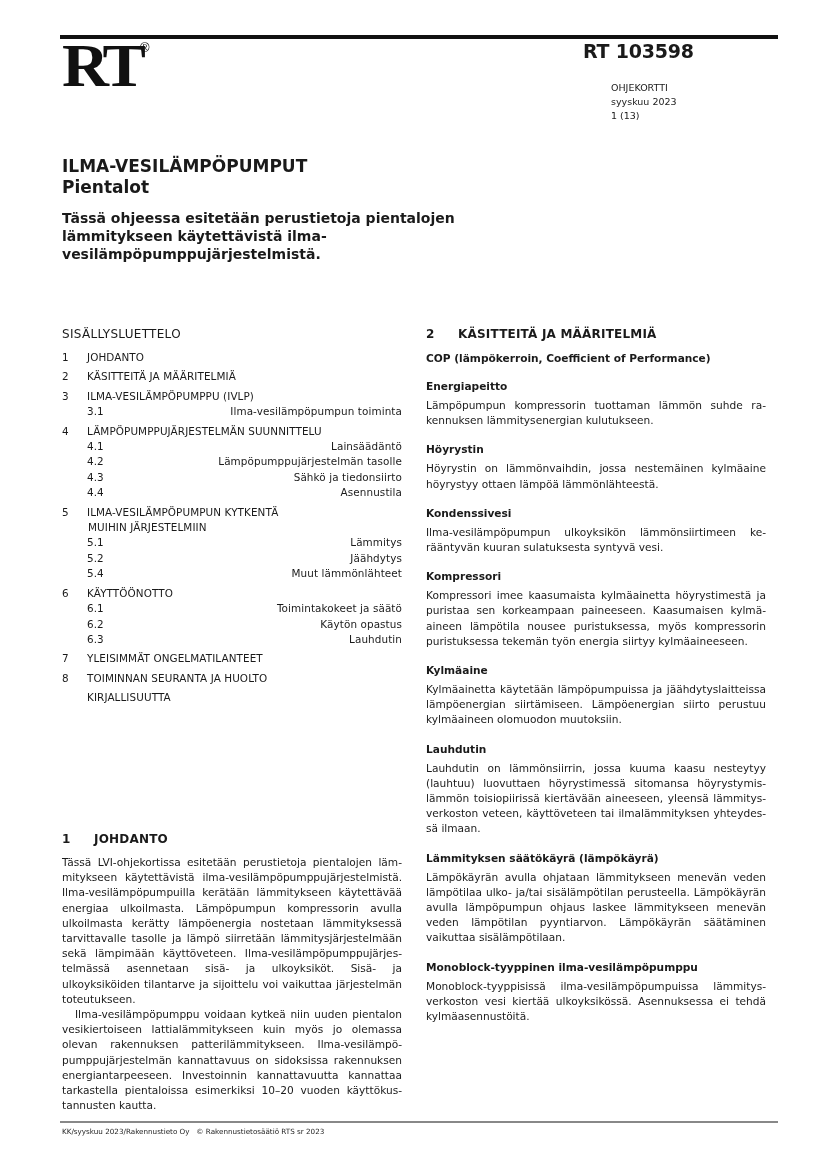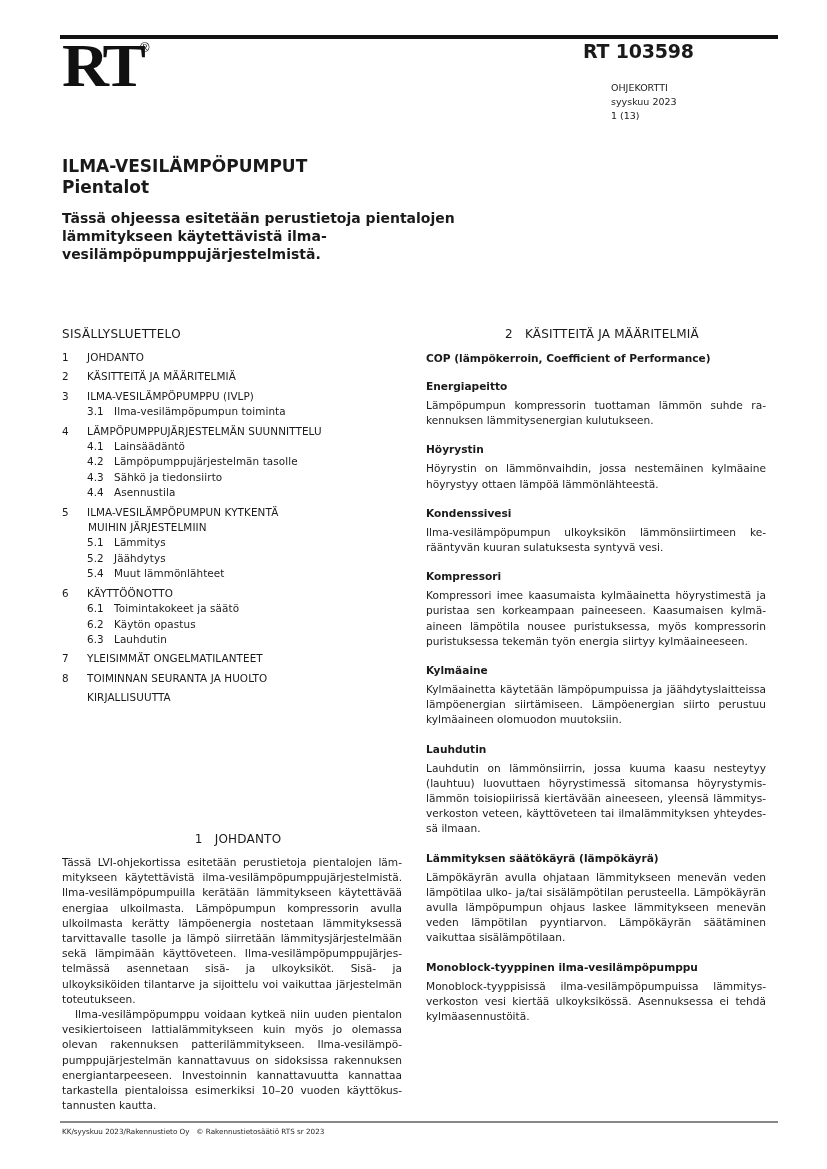--- a/index.html
+++ b/index.html
@@ -12,29 +12,29 @@
   .doc-code { position: absolute; left: 583px; top: 40px; font-size: 19px; font-weight: bold; letter-spacing: -0.2px; }
   .doc-meta { position: absolute; left: 611px; top: 81px; font-size: 9.5px; line-height: 14px; }
   .doc-meta div { white-space: nowrap; }
 
   .title { position: absolute; left: 62px; top: 156px; font-size: 17px; font-weight: bold; line-height: 21px; }
   .lead { position: absolute; left: 62px; top: 209px; width: 420px; font-size: 14px; font-weight: bold; line-height: 18px; }
 
   .col-left { position: absolute; left: 62px; width: 340px; }
   .col-right { position: absolute; left: 426px; width: 340px; }
 
-  .h2 { font-size: 12px; font-weight: normal; letter-spacing: 0.2px; text-align: center; }
+  .h2 { font-size: 12px; font-weight: bold; letter-spacing: 0.2px; }
   .h2 .num { display: inline-block; width: 32px; }
   .toc-title { font-size: 12px; font-weight: normal; letter-spacing: 0.3px; }
 
   .toc { font-size: 10.4px; line-height: 15.4px; letter-spacing: 0.1px; }
   .toc .row { display: flex; white-space: nowrap; }
   .toc .row .n { width: 25px; flex: none; }
   .toc .row.main { margin-top: 4px; }
-  .toc .row.sub { padding-left: 25px; }
+  .toc .row.sub { padding-left: 25px; justify-content: space-between; }
   .toc .row.sub .n { width: 27px; }
   .toc .row.cont { padding-left: 26px; }
 
   .body-text { font-size: 10.6px; line-height: 15.2px; text-align: justify; hyphens: manual; }
   .body-text p { margin: 0; }
   .body-text p.indent { text-indent: 13px; }
 
   .term { margin-top: 14px; }
   .term:first-of-type { margin-top: 0; }
   .term-title { font-size: 10.6px; font-weight: bold; margin-bottom: 5px; line-height: 14px; }

